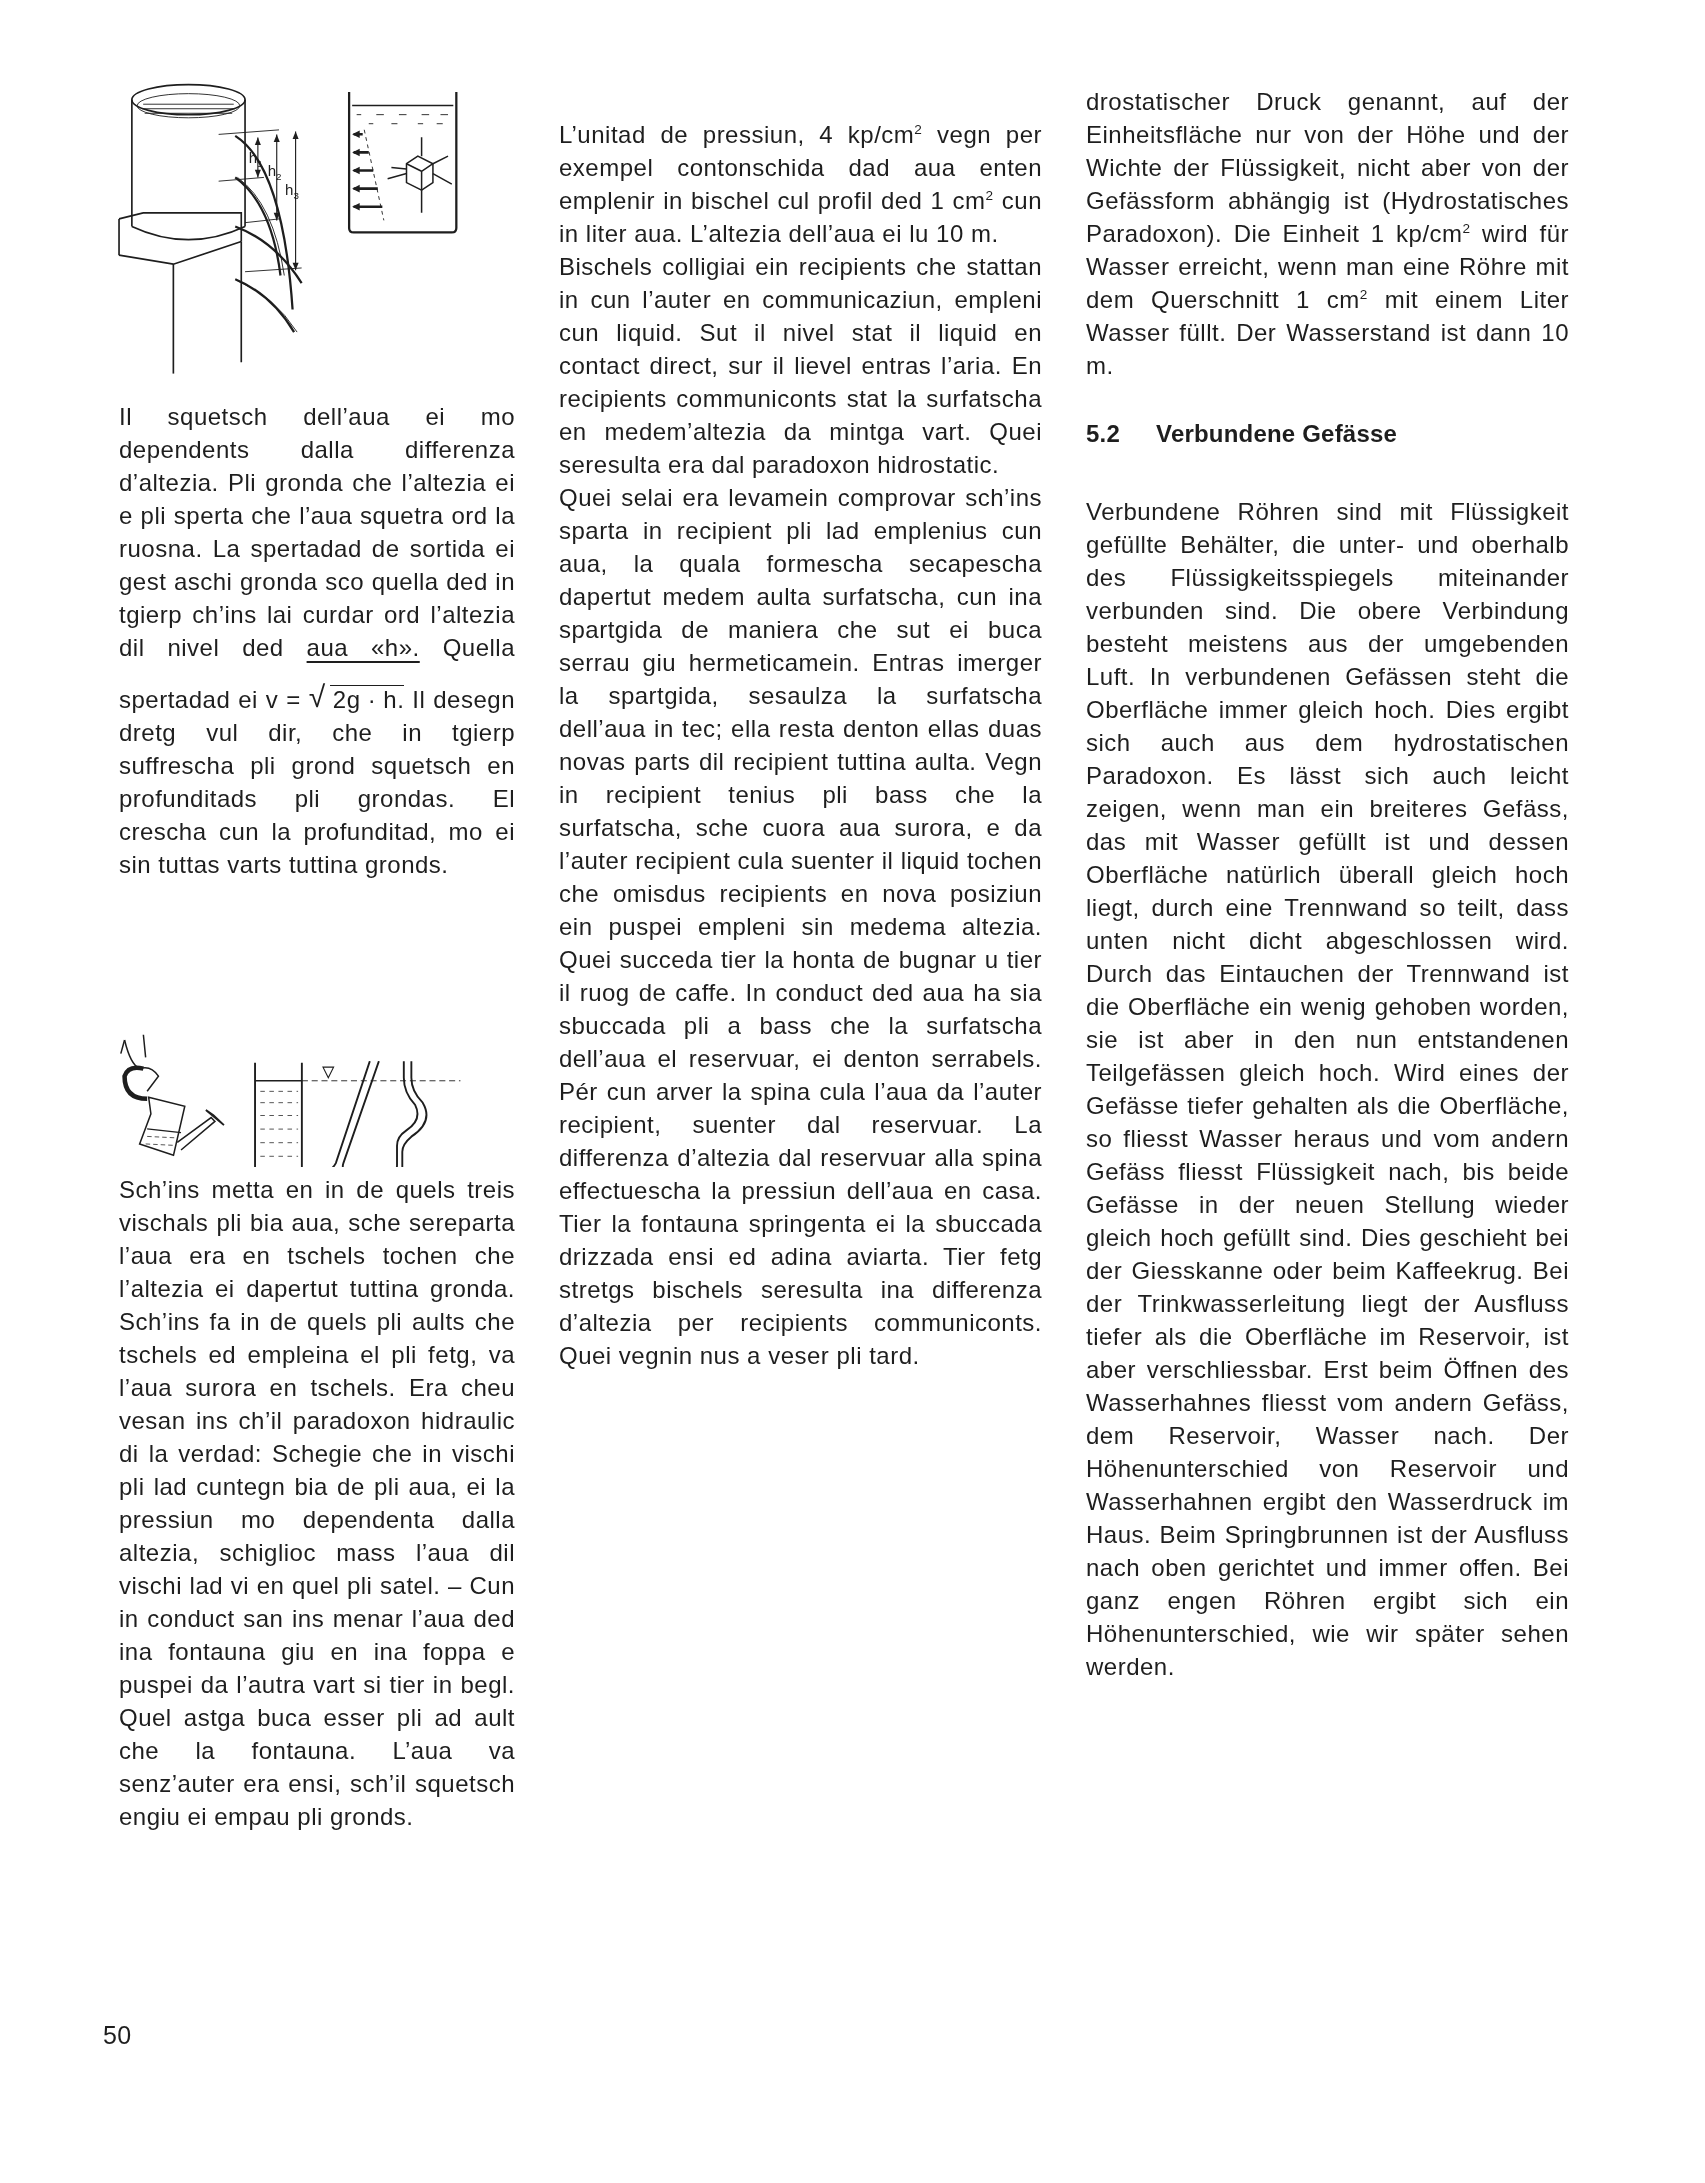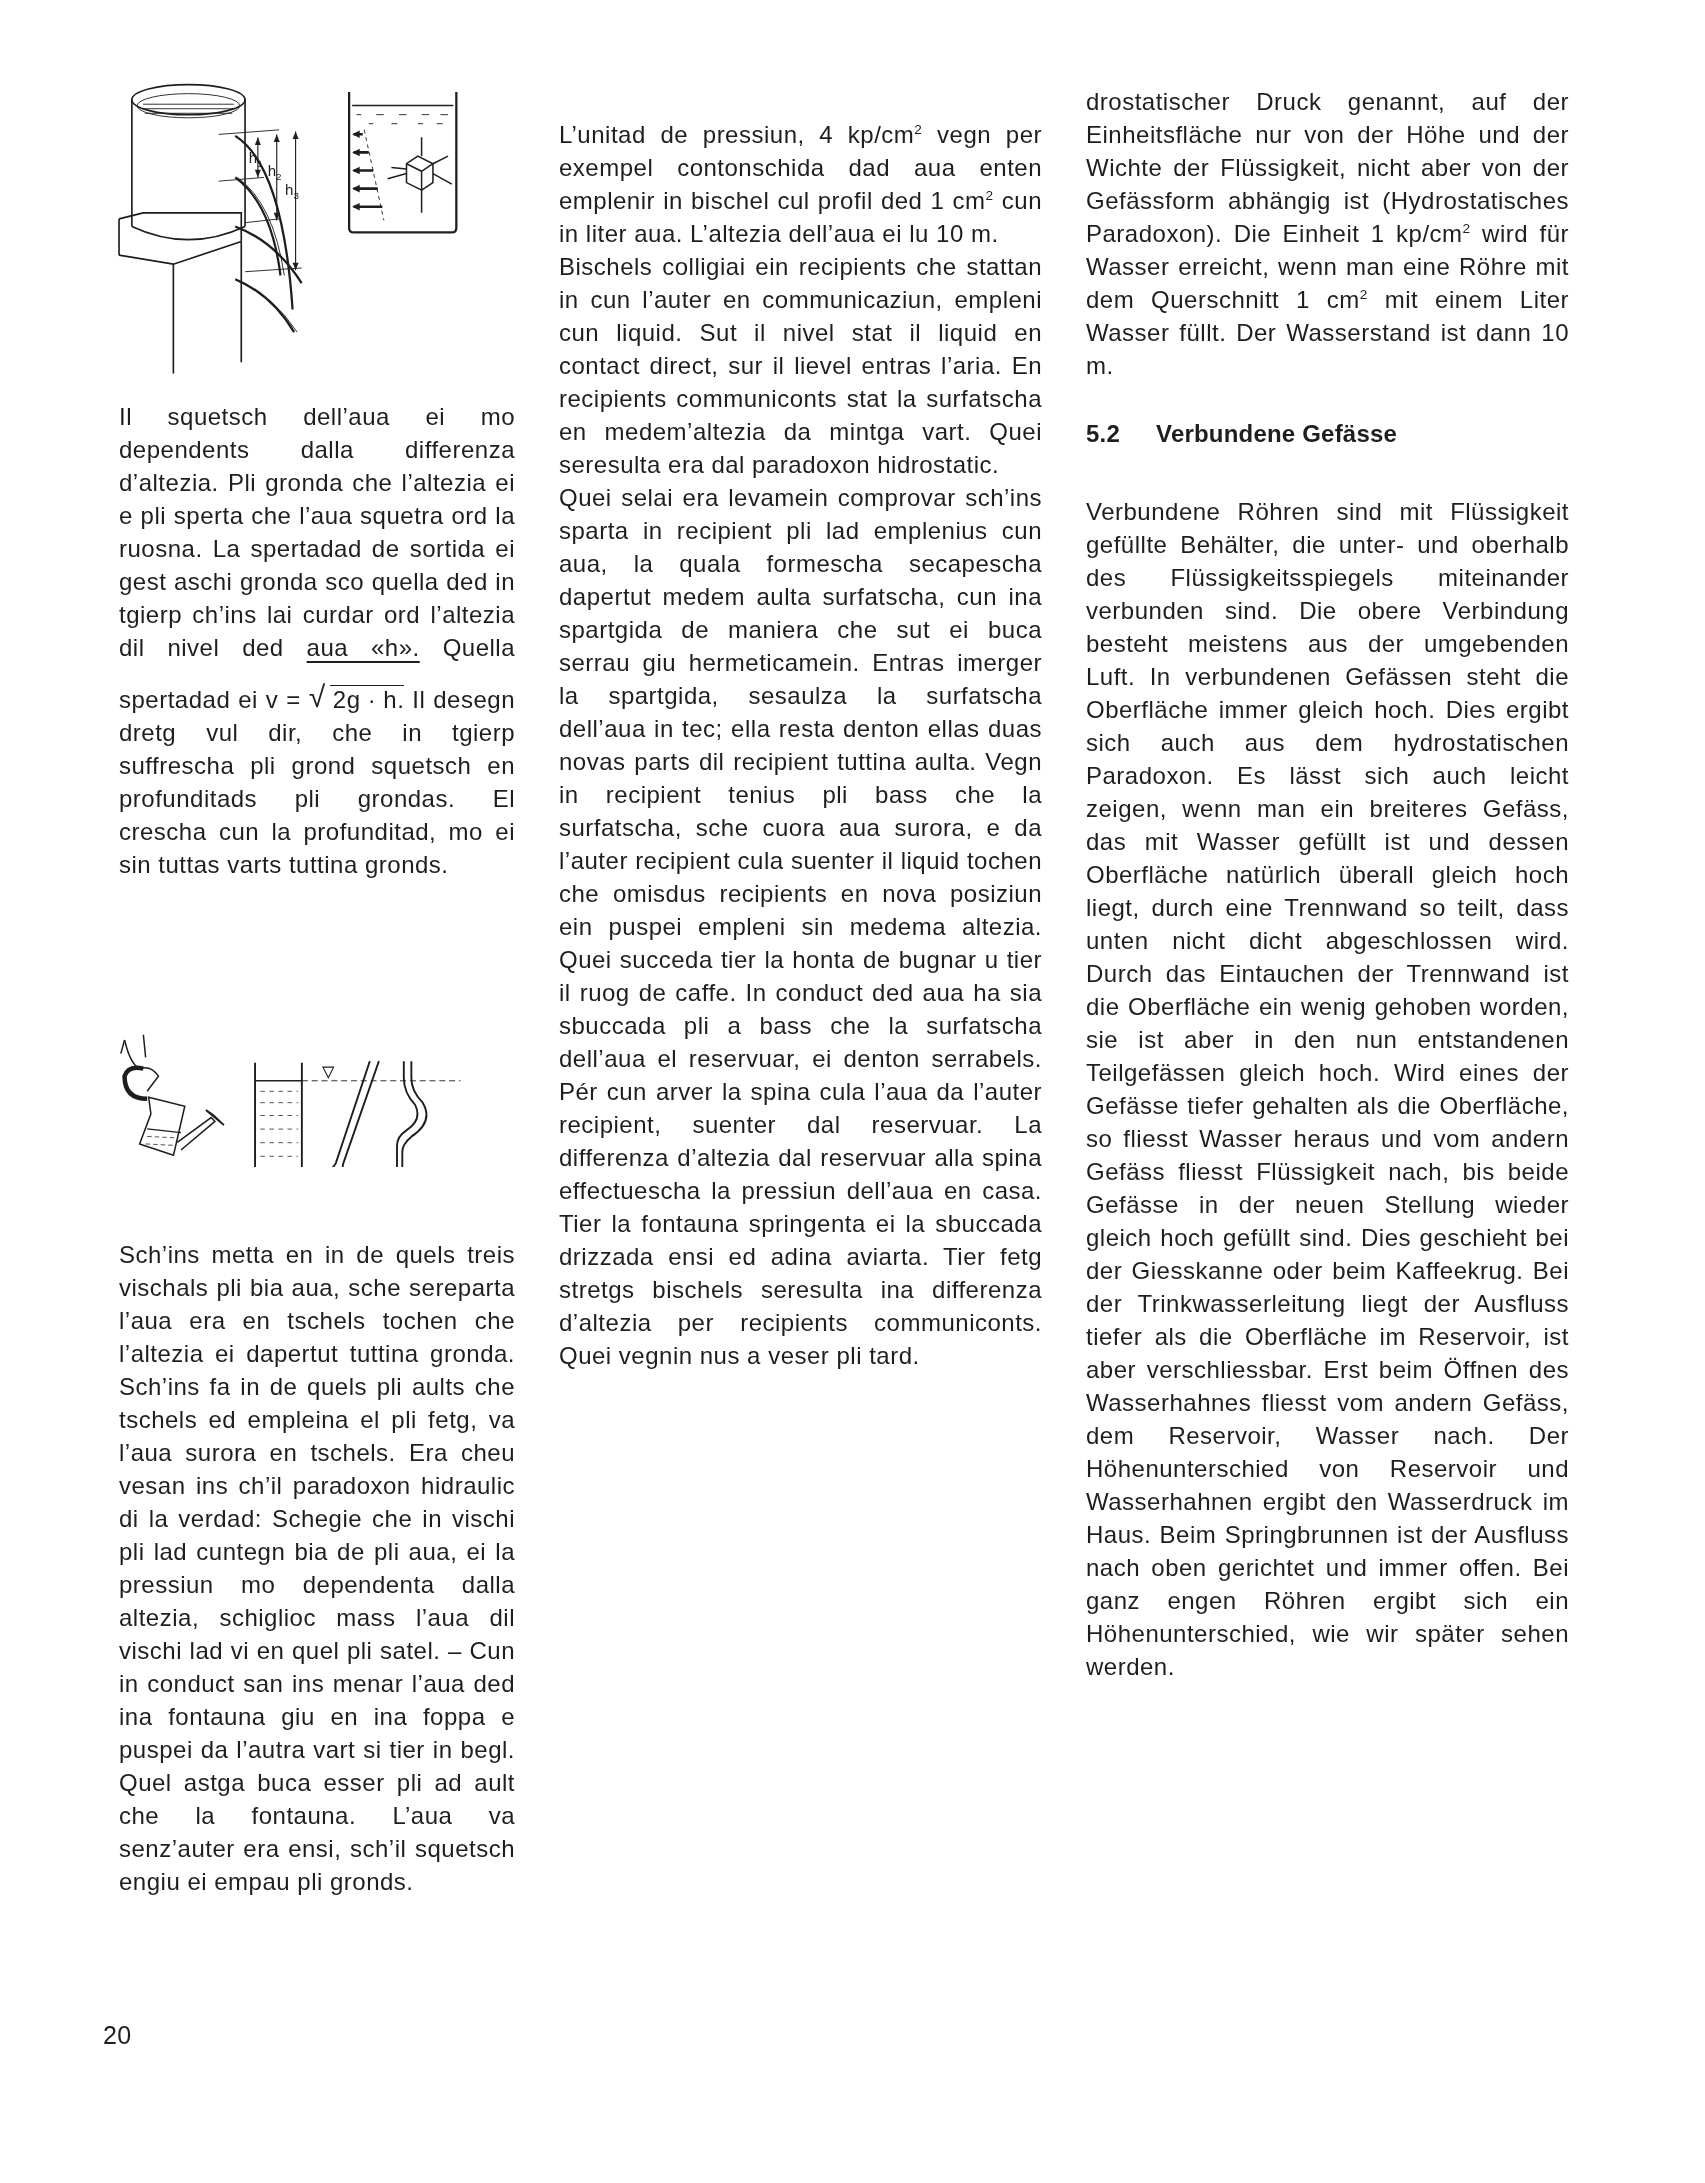--- a/index.html
+++ b/index.html
@@ -122,32 +122,32 @@
       <path d="M8 26 L70 26" stroke-width="2"></path>
     </g>
     <path d="M70 26 L280 26" stroke="#1e1e1e" stroke-width="1.2" stroke-dasharray="8 5"></path>
     <path d="M98 8 L112 8 L105 22 Z" fill="none" stroke="#1e1e1e" stroke-width="1.5"></path>
     <g stroke="#1e1e1e" stroke-width="1" stroke-dasharray="6 6">
       <path d="M15 40 L65 40 M15 55 L65 55 M15 72 L65 72 M15 90 L65 90 M15 108 L65 108 M15 126 L65 126 M20 150 L190 150"></path>
     </g>
   </svg>
 </div>
 
-<div class="col col1" style="top:1238px;">
+<div class="col col1" style="top:1173px;">
   <p>Sch’ins metta en in de quels treis vischals pli bia aua, sche sereparta l’aua era en tschels tochen che l’altezia ei dapertut tuttina gronda. Sch’ins fa in de quels pli aults che tschels ed empleina el pli fetg, va l’aua surora en tschels. Era cheu vesan ins ch’il paradoxon hidraulic di la verdad: Schegie che in vischi pli lad cuntegn bia de pli aua, ei la pressiun mo dependenta dalla altezia, schiglioc mass l’aua dil vischi lad vi en quel pli satel. – Cun in conduct san ins menar l’aua ded ina fontauna giu en ina foppa e puspei da l’autra vart si tier in begl. Quel astga buca esser pli ad ault che la fontauna. L’aua va senz’auter era ensi, sch’il squetsch engiu ei empau pli gronds.</p>
 </div>
 
 <div class="col col2">
   <p><br><span>L’unitad de pressiun, 4 kp/cm</span><sup>2</sup><span> vegn per exempel contonschida dad aua enten emplenir in bischel cul profil ded 1 cm</span><sup>2</sup><span> cun in liter aua. L’altezia dell’aua ei lu 10 m.</span></p>
   <p>Bischels colligiai ein recipients che stattan in cun l’auter en communicaziun, empleni cun liquid. Sut il nivel stat il liquid en contact direct, sur il lievel entras l’aria. En recipients communiconts stat la surfatscha en medem’altezia da mintga vart. Quei seresulta era dal paradoxon hidrostatic.</p>
   <p>Quei selai era levamein comprovar sch’ins sparta in recipient pli lad emplenius cun aua, la quala formescha secapescha dapertut medem aulta surfatscha, cun ina spartgida de maniera che sut ei buca serrau giu hermeticamein. Entras imerger la spartgida, sesaulza la surfatscha dell’aua in tec; ella resta denton ellas duas novas parts dil recipient tuttina aulta. Vegn in recipient tenius pli bass che la surfatscha, sche cuora aua surora, e da l’auter recipient cula suenter il liquid tochen che omisdus recipients en nova posiziun ein puspei empleni sin medema altezia. Quei succeda tier la honta de bugnar u tier il ruog de caffe. In conduct ded aua ha sia sbuccada pli a bass che la surfatscha dell’aua el reservuar, ei denton serrabels. Pér cun arver la spina cula l’aua da l’auter recipient, suenter dal reservuar. La differenza d’altezia dal reservuar alla spina effectuescha la pressiun dell’aua en casa. Tier la fontauna springenta ei la sbuccada drizzada ensi ed adina aviarta. Tier fetg stretgs bischels seresulta ina differenza d’altezia per recipients communiconts. Quei vegnin nus a veser pli tard.</p>
 </div>
 
 <div class="col col3">
   <p><span>drostatischer Druck genannt, auf der Einheitsfläche nur von der Höhe und der Wichte der Flüssigkeit, nicht aber von der Gefässform abhängig ist (Hydrostatisches Paradoxon). Die Einheit 1 kp/cm</span><sup>2</sup><span> wird für Wasser erreicht, wenn man eine Röhre mit dem Querschnitt 1 cm</span><sup>2</sup><span> mit einem Liter Wasser füllt. Der Wasserstand ist dann 10 m.</span></p>
   <div class="heading" style="margin-top:35px; margin-bottom:45px;">
     <span class="num">5.2</span><span>Verbundene Gefässe</span>
   </div>
   <p>Verbundene Röhren sind mit Flüssigkeit gefüllte Behälter, die unter- und oberhalb des Flüssigkeitsspiegels miteinander verbunden sind. Die obere Verbindung besteht meistens aus der umgebenden Luft. In verbundenen Gefässen steht die Oberfläche immer gleich hoch. Dies ergibt sich auch aus dem hydrostatischen Paradoxon. Es lässt sich auch leicht zeigen, wenn man ein breiteres Gefäss, das mit Wasser gefüllt ist und dessen Oberfläche natürlich überall gleich hoch liegt, durch eine Trennwand so teilt, dass unten nicht dicht abgeschlossen wird. Durch das Eintauchen der Trennwand ist die Oberfläche ein wenig gehoben worden, sie ist aber in den nun entstandenen Teilgefässen gleich hoch. Wird eines der Gefässe tiefer gehalten als die Oberfläche, so fliesst Wasser heraus und vom andern Gefäss fliesst Flüssigkeit nach, bis beide Gefässe in der neuen Stellung wieder gleich hoch gefüllt sind. Dies geschieht bei der Giesskanne oder beim Kaffeekrug. Bei der Trinkwasserleitung liegt der Ausfluss tiefer als die Oberfläche im Reservoir, ist aber verschliessbar. Erst beim Öffnen des Wasserhahnes fliesst vom andern Gefäss, dem Reservoir, Wasser nach. Der Höhenunterschied von Reservoir und Wasserhahnen ergibt den Wasserdruck im Haus. Beim Springbrunnen ist der Ausfluss nach oben gerichtet und immer offen. Bei ganz engen Röhren ergibt sich ein Höhenunterschied, wie wir später sehen werden.</p>
 </div>
 
-<div class="page-number">20</div>
+<div class="page-number">50</div>
 
 
 </body></html>

